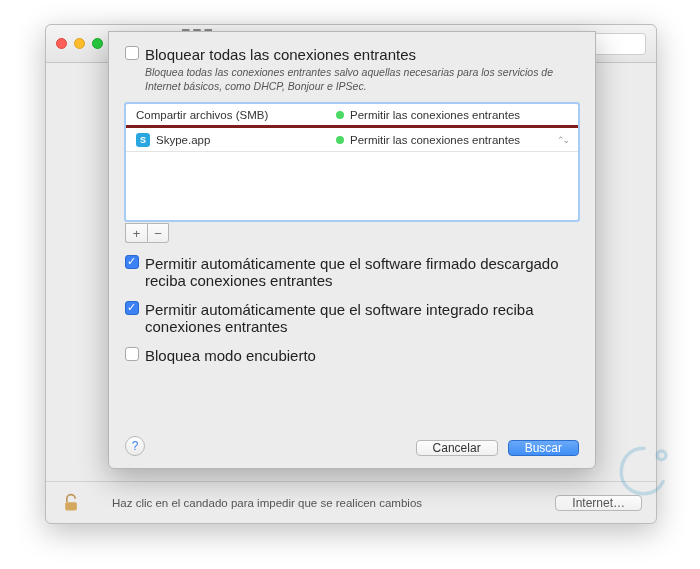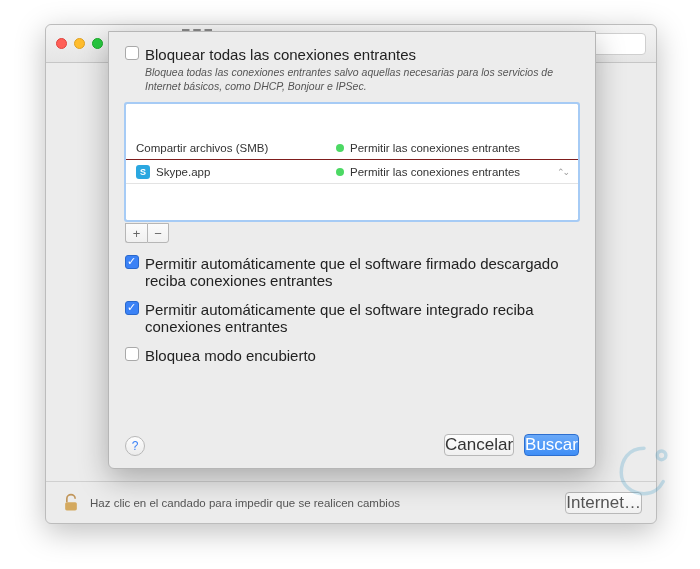--- a/index.html
+++ b/index.html
@@ -26,40 +26,40 @@
 
 .row-ck { display: flex; align-items: flex-start; gap: 6px; }
 .ck { width: 14px; height: 14px; border: 1px solid #a9a9a9; border-radius: 3px; background: #fff; flex:0 0 14px; position: relative; }
 .ck.checked { background: #3b82f6; border-color:#2968cc; }
 .ck.checked::after { content: "✓"; color:#fff; font-size:11px; position:absolute; top:-1px; left:1px; }
 .lbl { font-size: 15px; color:#222; }
 .sub { font-size: 10.5px; color:#555; margin-left: 20px; margin-top: 2px; line-height: 1.35; font-style: italic; }
 
 .listbox { margin-top: 10px; border: 1px solid #8fbef4; outline: 2px solid #a6cbf5; outline-offset: -1px; background: #fff; border-radius: 2px; height: 118px; overflow: hidden; }
 .lrow { height: 24px; display: flex; align-items: center; padding: 0 10px; border-bottom: 1px solid #e3e3e3; font-size: 11.5px; }
-.lrow:first-child { border-bottom: 1px solid #7f1d1d; margin-top: 32px; }
+.lrow:first-child { border-bottom: 3px solid #7f1d1d; }
 .licon { width: 14px; height:14px; border-radius: 3px; background: #2aa7e0; display:flex; align-items:center; justify-content:center; color:#fff; font-size:9px; margin-right: 6px; font-weight:bold; }
 .lname { flex: 0 0 200px; color:#333; }
 .ldot { width:8px; height:8px; border-radius:50%; background:#4cd964; margin-right:6px; }
 .lstat { flex:1; color:#333; }
 .lupdn { margin-left:auto; font-size:9px; color:#999; letter-spacing:-2px; }
 
 .addremove { margin-top: 2px; display: flex; }
 .srbtn { width: 22px; height: 20px; background: linear-gradient(#fbfbfb,#f0f0f0); border:1px solid #b6b6b6; display:flex; align-items:center; justify-content:center; font-size:13px; color:#666; }
 .srbtn:first-child { border-radius: 0 0 0 3px; border-right:none; }
 .srbtn:last-child { border-radius: 0 0 3px 0; }
 
 .section { margin-top: 12px; }
 
 .helpbtn { position:absolute; left:16px; bottom:12px; width:20px; height:20px; border-radius:50%; border:1px solid #b8b8b8; background:linear-gradient(#fdfdfd,#ebebeb); color:#3b82f6; font-size:12px; display:flex; align-items:center; justify-content:center; }
 .footer-btns { position:absolute; right:16px; bottom:12px; display:flex; gap:10px; }
-.btn { height:22px; padding: 0 0; border-radius:4px; border:1px solid #b8b8b8; background:linear-gradient(#fdfdfd,#f0f0f0); font-size:17px; display:flex; align-items:center; }
+.btn { height:16px; padding: 0 16px; border-radius:4px; border:1px solid #b8b8b8; background:linear-gradient(#fdfdfd,#f0f0f0); font-size:12px; display:flex; align-items:center; }
 .btn.primary { background: linear-gradient(#6aa9f8,#3f8ef6); border-color:#2d6fcf; color:#fff; }
 
-.lockbar { position:absolute; left:0; right:0; bottom:0; height:42px; border-top:1px solid #d0d0d0; display:flex; align-items:center; padding:0 14px; font-size:11.5px; color:#555; }
+.lockbar { position:absolute; left:0; right:0; bottom:0; height:42px; border-top:1px solid #d0d0d0; display:flex; align-items:center; padding:0 14px; font-size:11.5px; color:#555;gap:22px; }
 .lockicon { width:22px; height:22px; margin-right:8px; display:flex; align-items:center; justify-content:center; }
 .lockicon svg { width:20px; height:20px; fill:#d4a95f; }
 .advbtn { margin-left:auto; }
 
 .watermark { position:absolute; right:28px; bottom:70px; width:56px; height:56px; opacity:0.25; pointer-events:none; }
 .watermark svg { width:56px; height:56px; fill:none; stroke:#3a9bc8; stroke-width:4; stroke-linecap:round; }
 </style>
 </head>
 <body>
 

